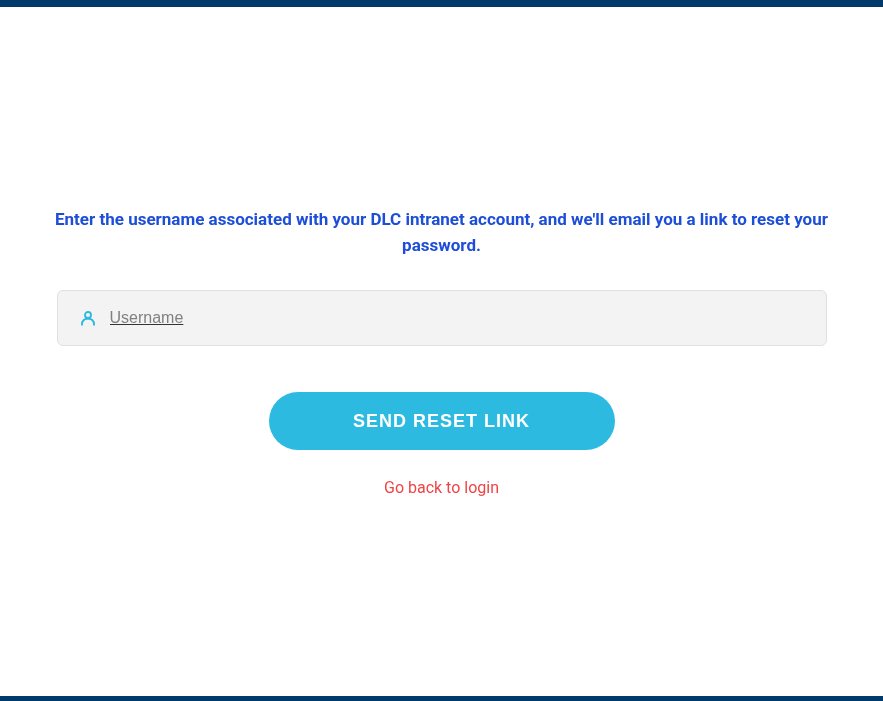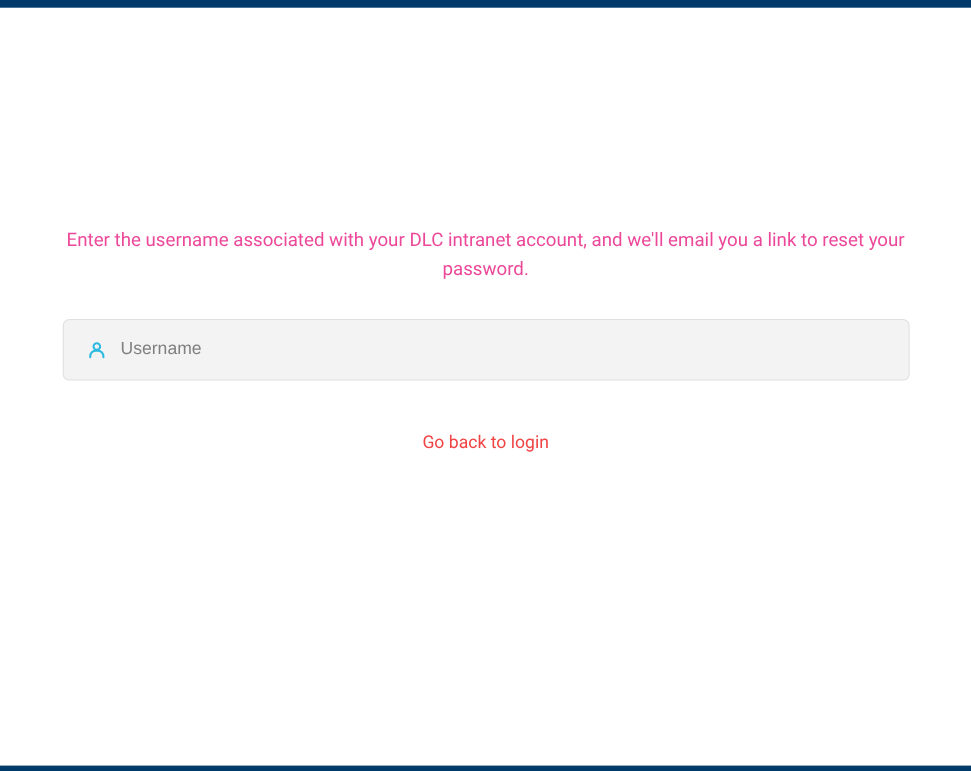--- a/index.html
+++ b/index.html
@@ -42,24 +42,25 @@
     
     .title-dot {
       font-size: 44px;
       font-weight: 800;
       color: #2cbae0;
       display: inline;
     }
     
     .subtitle {
       font-size: 17px;
-      color: #ec4899;
+      color: #1d4ed8;
       text-align: center;
       margin-bottom: 32px;
       line-height: 1.5;
+      font-weight: bold;
     }
     
     .input-wrapper {
       width: 100%;
       max-width: 770px;
       position: relative;
       margin-bottom: 46px;
     }
     
     .user-icon {
@@ -76,20 +77,21 @@
     .username-input {
       width: 100%;
       height: 56px;
       background: #f3f3f3;
       border: 1px solid #e0e0e0;
       border-radius: 6px;
       padding-left: 52px;
       font-size: 16px;
       color: #333;
       outline: none;
+      text-decoration: underline;
     }
     
     .username-input::placeholder {
       color: #808080;
     }
     
     .submit-button {
       width: 346px;
       height: 58px;
       background: #2cbae0;
@@ -119,16 +121,17 @@
   <p class="subtitle">Enter the username associated with your DLC intranet account, and we'll email you a link to reset your password.</p>
 
   <div class="input-wrapper">
     <svg class="user-icon" viewBox="0 0 24 24" fill="none" stroke="currentColor" stroke-width="2.5" stroke-linecap="round" stroke-linejoin="round">
       <circle cx="12" cy="8" r="4"></circle>
       <path d="M4 21v-1a7 7 0 0 1 7-7h2a7 7 0 0 1 7 7v1"></path>
     </svg>
     <input type="text" class="username-input" placeholder="Username" style="">
   </div>
 
+  <button class="submit-button">SEND RESET LINK</button>
 
   <a class="back-link">Go back to login</a>
 
 </div>
 
 </body></html>

